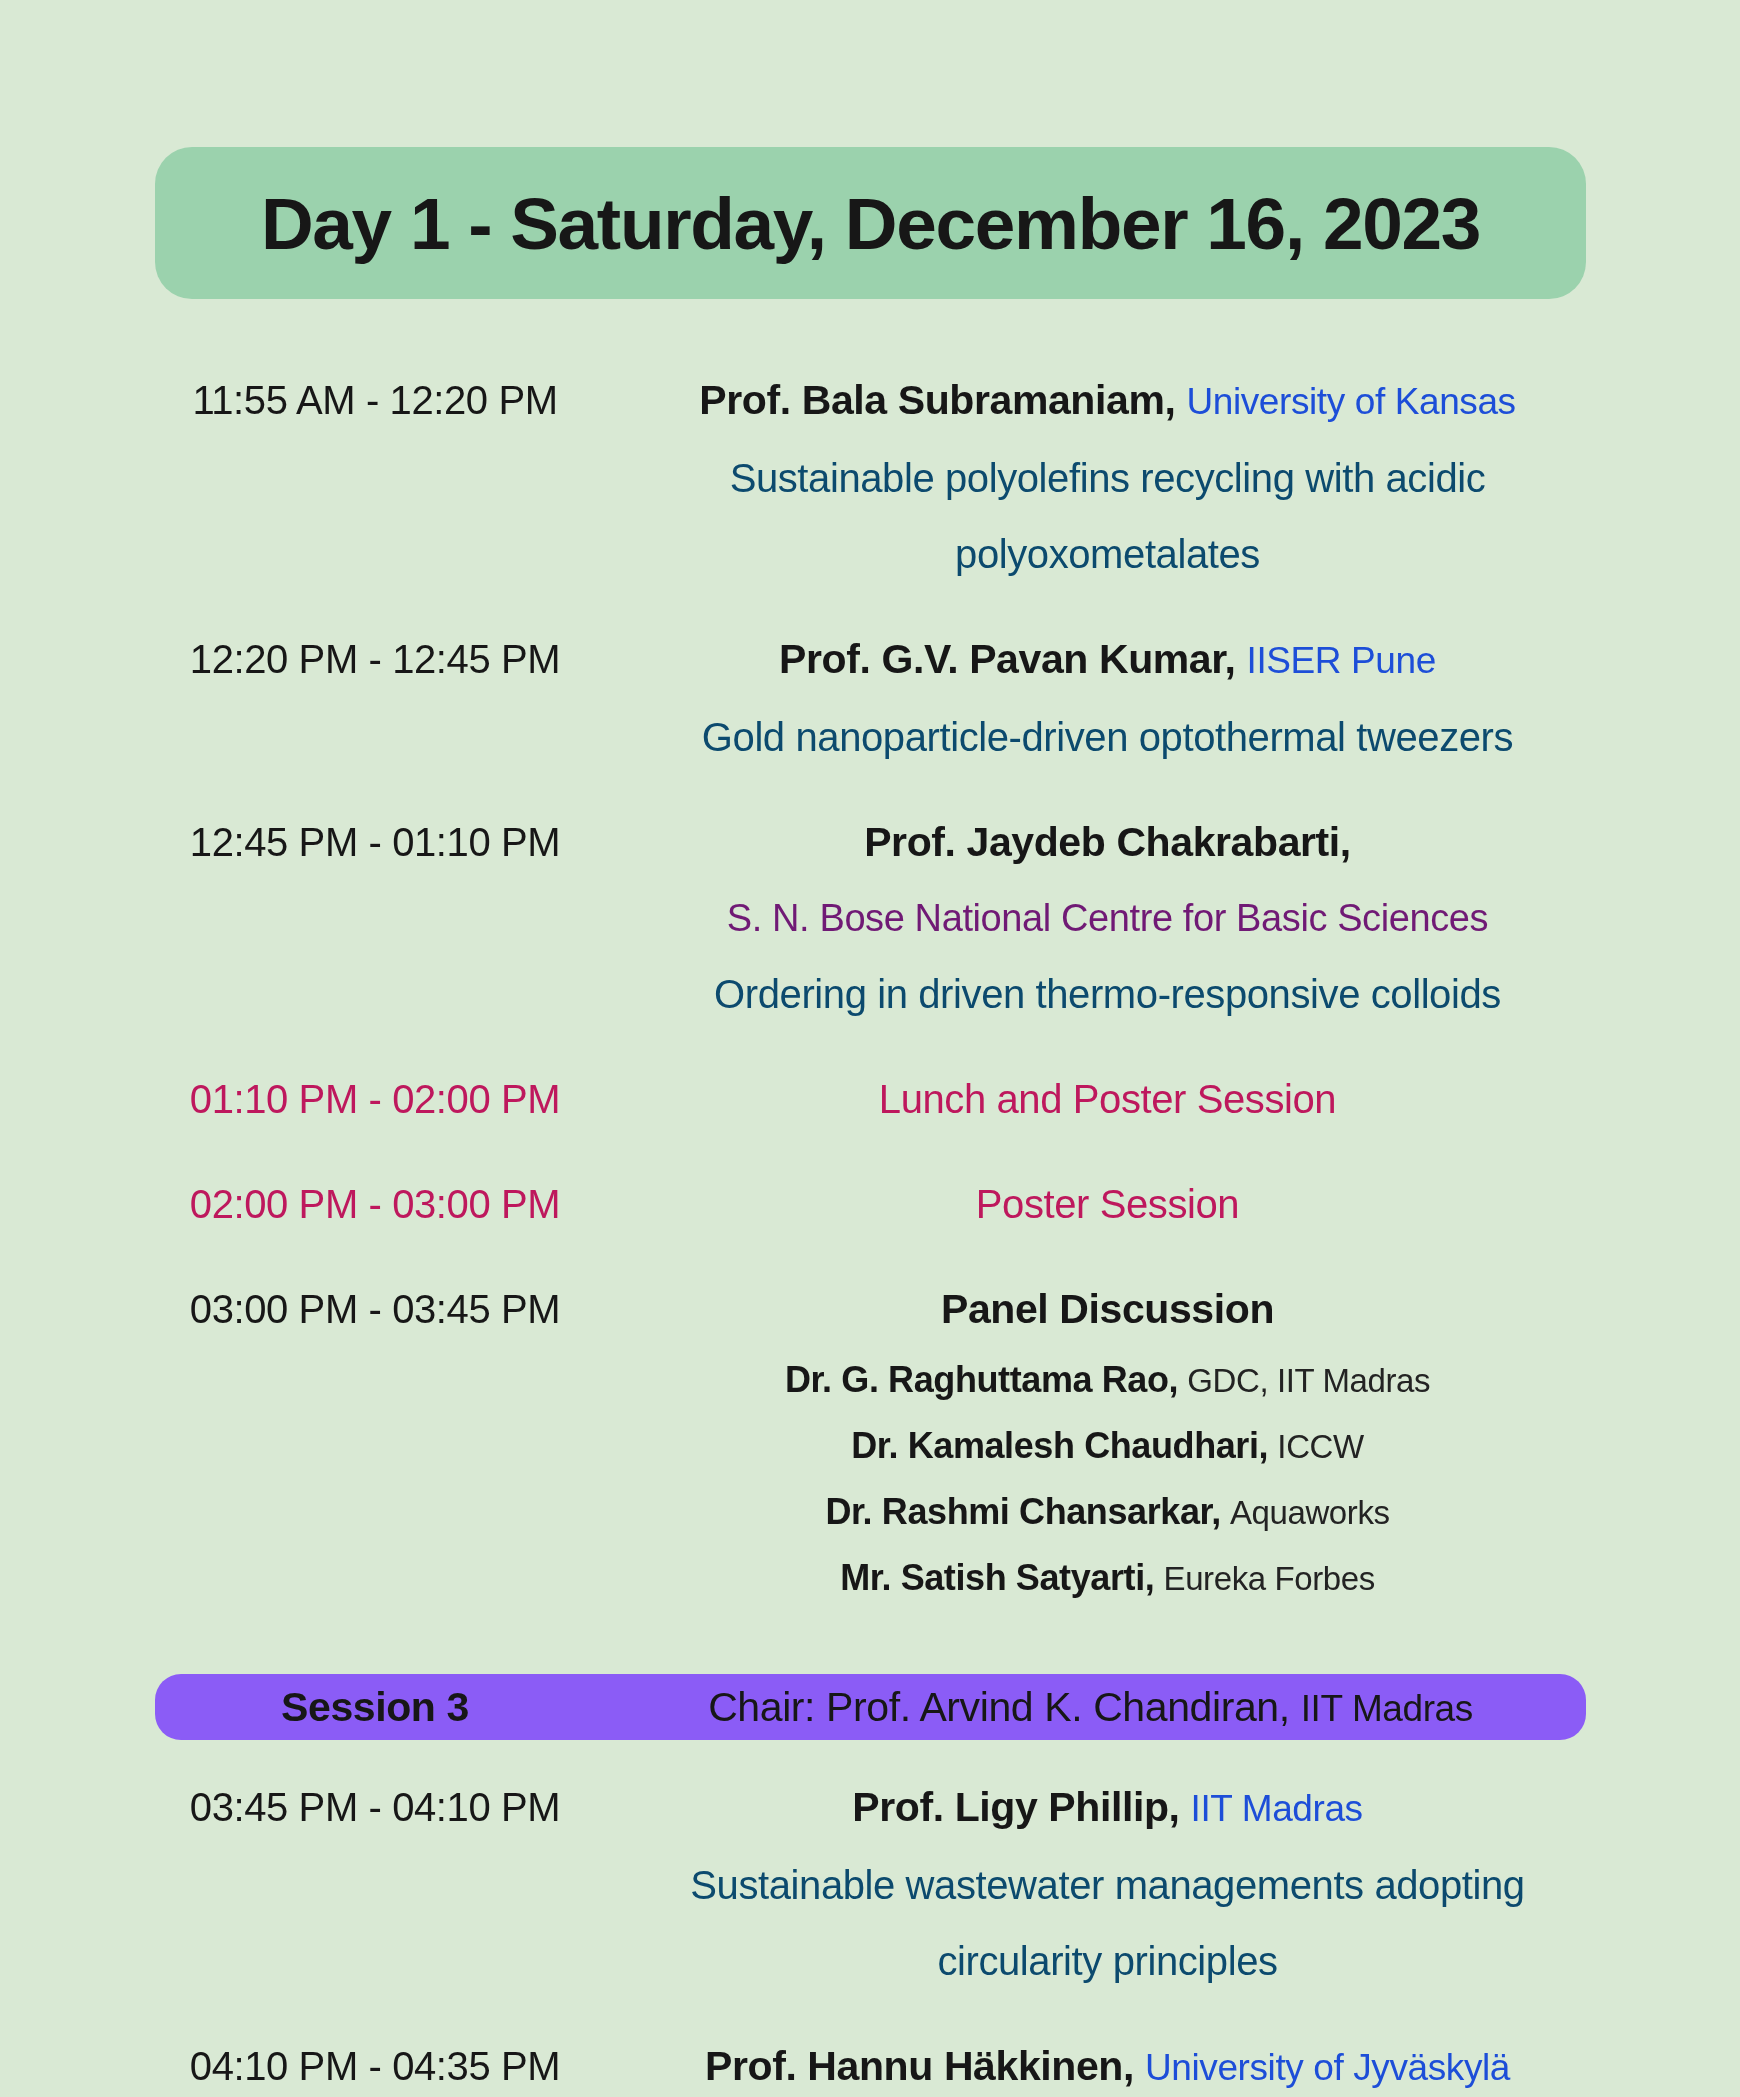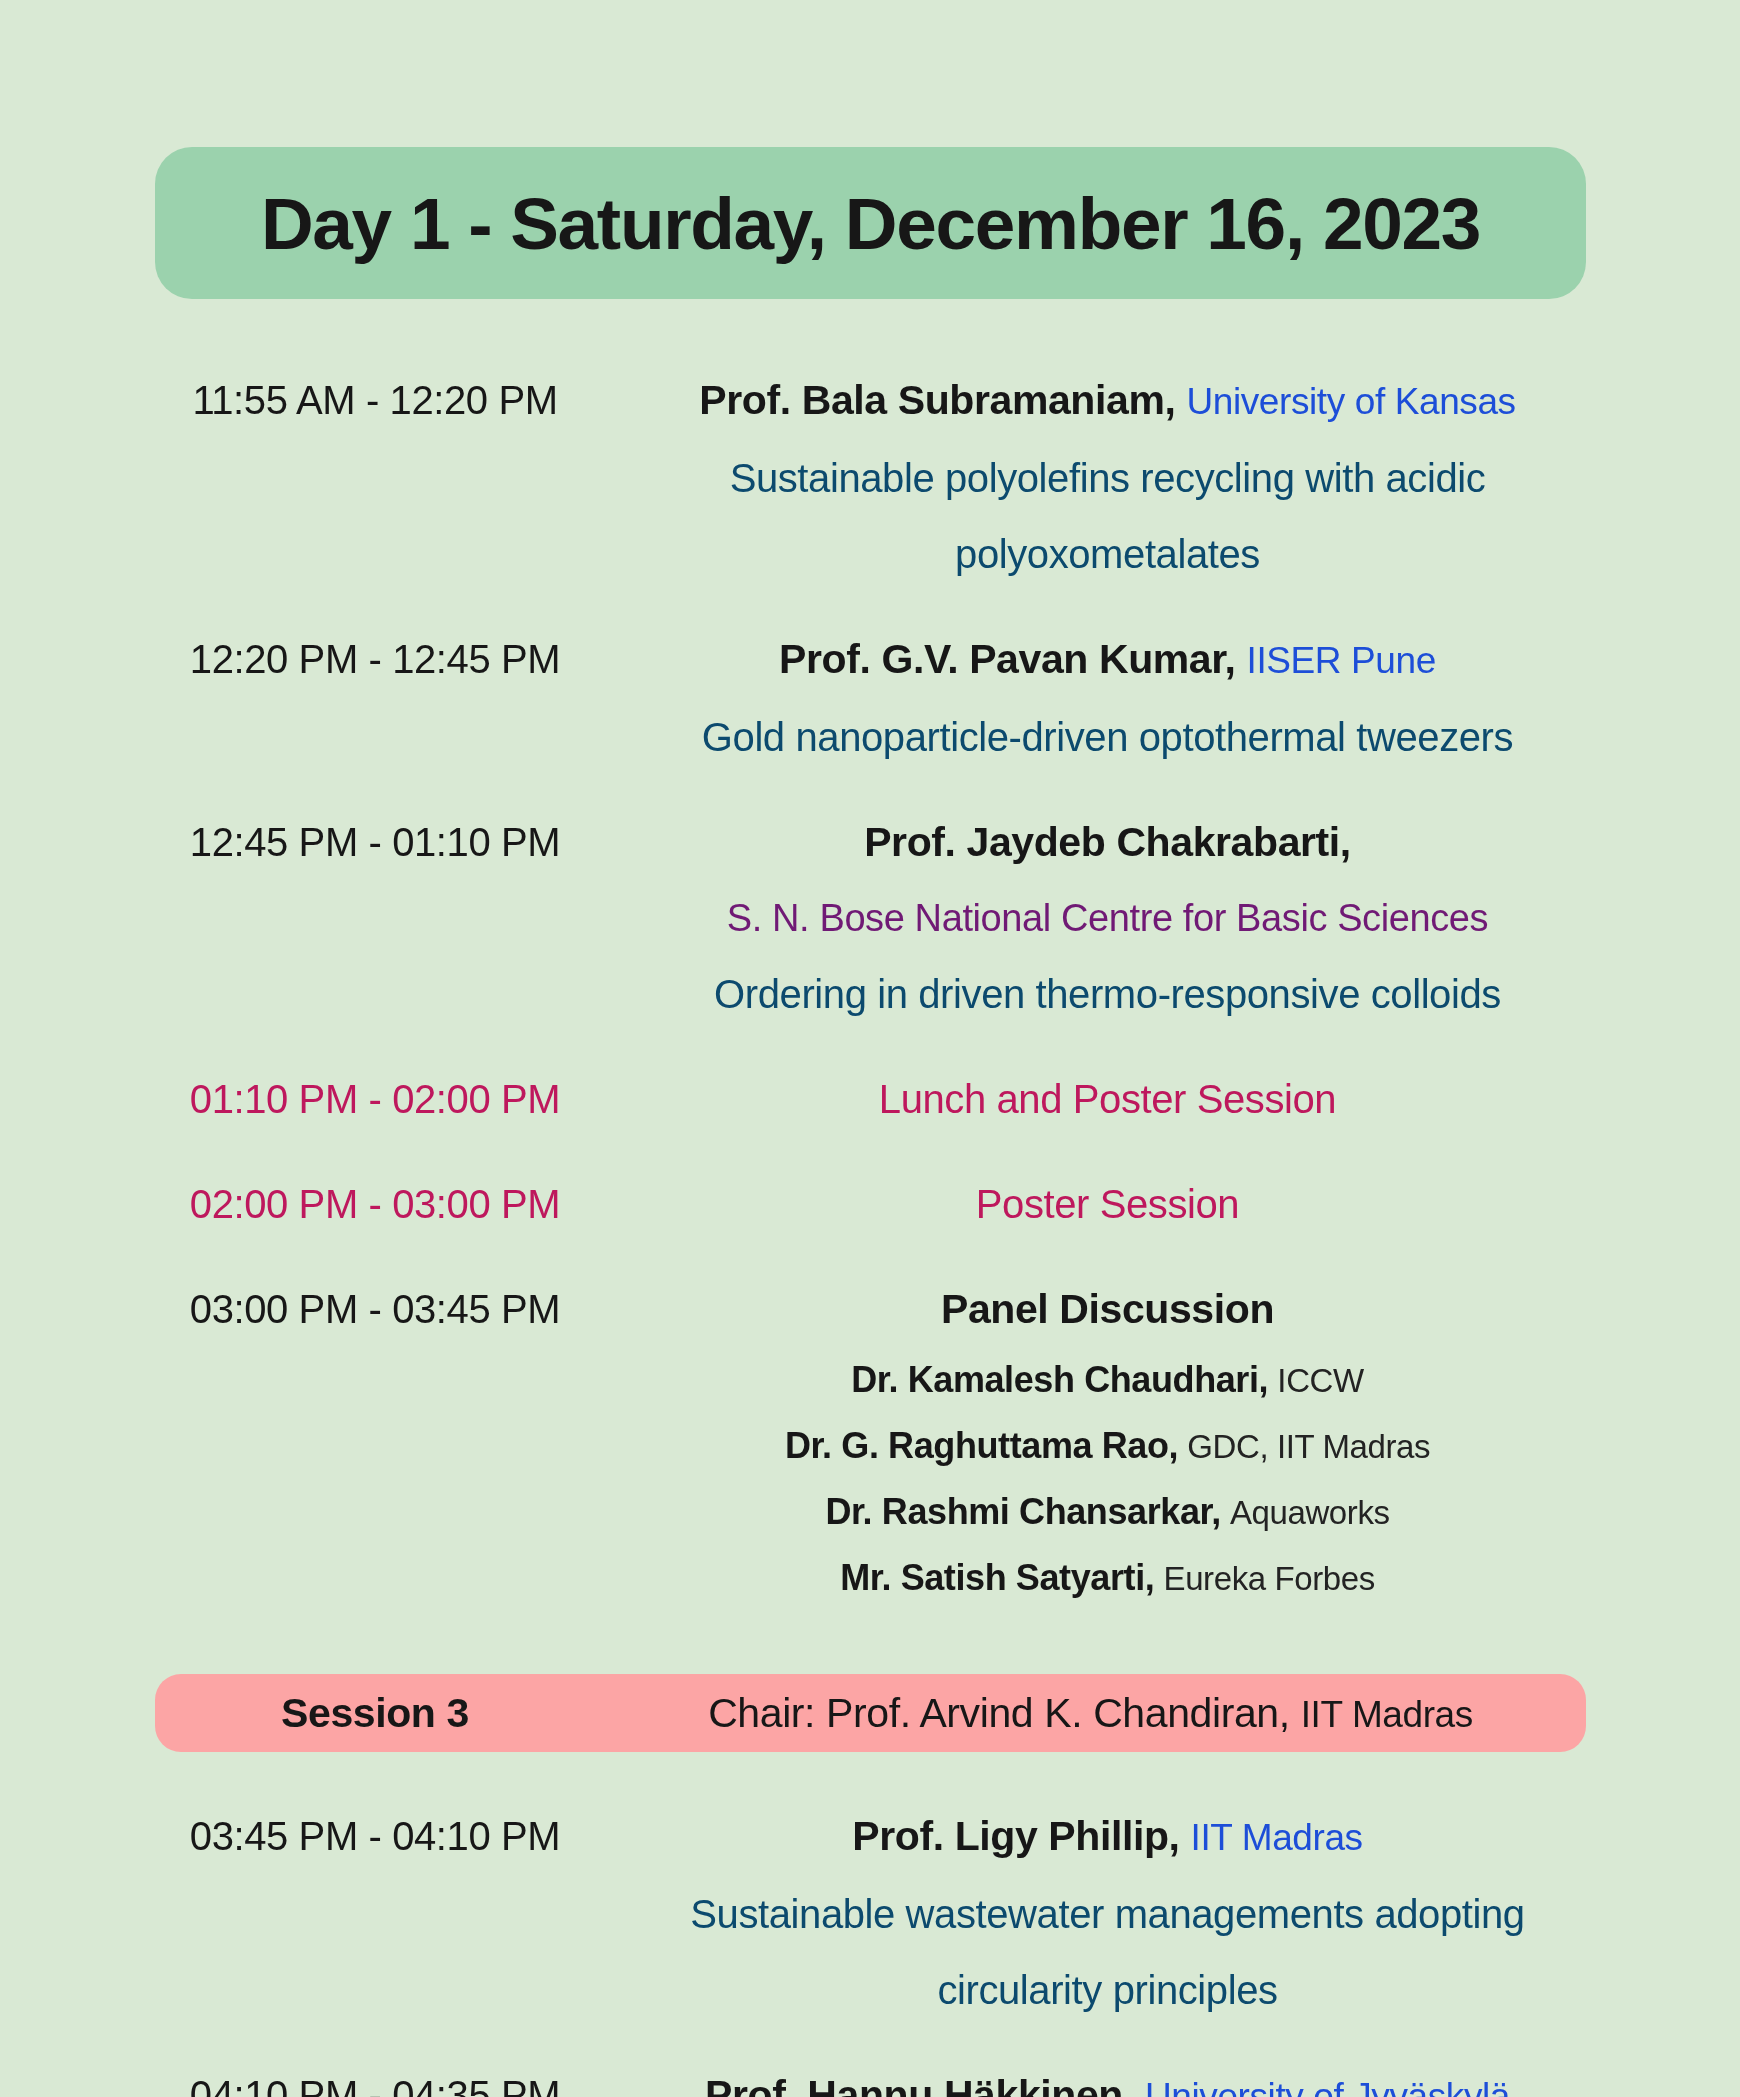--- a/index.html
+++ b/index.html
@@ -53,23 +53,23 @@
   .talk { font-weight: 400; color: #0c4a6e; }
   .red { color: #be185d; }
   .bold-label { font-weight: 700; font-size: 41px; }
 
   .panelist { font-size: 35px; line-height: 65px; }
   .panelist .p-name { font-weight: 700; font-size: 36px; }
   .panelist .p-affil { font-weight: 400; font-size: 33px; margin-left: 9.2px; color: #232323; }
 
   
   .session-bar {
-    margin: 63px 155px 46px 155px;
-    height: 78px;
-    background: #fca5a5;
+    margin: 63px 155px 29px 155px;
+    height: 66px;
+    background: #8b5cf6;
     border-radius: 26px;
     display: grid;
     grid-template-columns: 440px 1fr;
     align-items: center;
   }
   .session-label {
     text-align: center;
     font-size: 41px;
     font-weight: 700;
   }
@@ -130,24 +130,24 @@
     <div class="content">
       <div class="line red">Poster Session</div>
     </div>
   </div>
 
   <div class="entry">
     <div class="time">03:00 PM - 03:45 PM</div>
     <div class="content">
       <div class="line bold-label">Panel Discussion</div>
       <div class="panelist">
-        <span class="p-name">Dr. Kamalesh Chaudhari,</span><span class="p-affil">ICCW</span>
+        <span class="p-name">Dr. G. Raghuttama Rao,</span><span class="p-affil">GDC, IIT Madras</span>
       </div>
       <div class="panelist">
-        <span class="p-name">Dr. G. Raghuttama Rao,</span><span class="p-affil">GDC, IIT Madras</span>
+        <span class="p-name">Dr. Kamalesh Chaudhari,</span><span class="p-affil">ICCW</span>
       </div>
       <div class="panelist">
         <span class="p-name">Dr. Rashmi Chansarkar,</span><span class="p-affil">Aquaworks</span>
       </div>
       <div class="panelist">
         <span class="p-name">Mr. Satish Satyarti,</span><span class="p-affil">Eureka Forbes</span>
       </div>
     </div>
   </div>
 </div>

